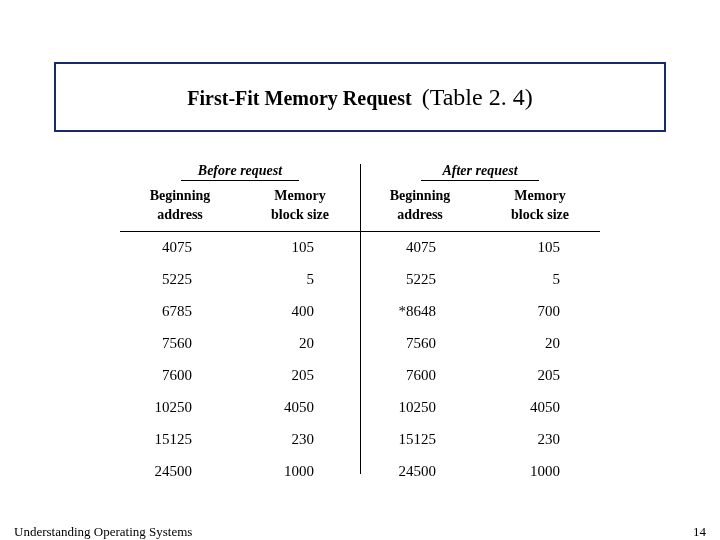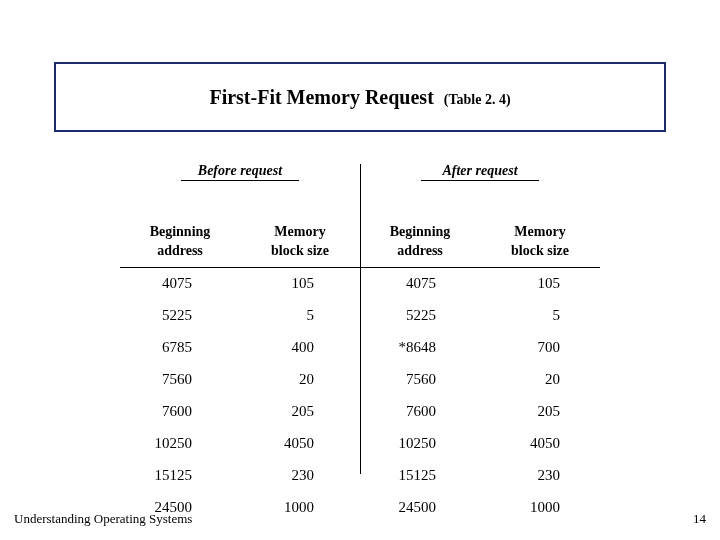--- a/index.html
+++ b/index.html
@@ -7,53 +7,53 @@
   .slide { position: relative; width: 720px; height: 540px; }
   .title-box {
     position: absolute;
     left: 54px; top: 62px;
     width: 612px; height: 70px;
     border: 2px solid #1a2a6c;
     display: flex; align-items: center; justify-content: center;
     padding: 0 10px;
   }
   .title-main { font-size: 20px; font-weight: bold; }
-  .title-sub { font-size: 14px; font-weight: bold; margin-left: 6px; }
+  .title-sub { font-size: 24px; font-weight: normal; margin-left: 6px; }
   .table-wrap {
     position: absolute;
     left: 120px; top: 160px;
     width: 480px;
   }
   .tbl { display: flex; width: 100%; position: relative; }
   .half { width: 50%; }
   .vdiv {
     position: absolute; left: 50%; top: 4px; width: 1px; height: 310px;
     background: #000;
   }
   .super-head {
     text-align: center; font-style: italic; font-weight: bold;
     font-size: 14px; padding: 3px 0 2px;
     position: relative;
   }
   .super-head .underline {
     display: block; width: 118px; height: 1px; background: #000;
     margin: 1px auto 0;
   }
-  .col-heads { display: flex; margin-top: 36px; }
+  .col-heads { display: flex; }
   .col-heads .c { width: 50%; text-align: center; font-weight: bold; font-size: 14px; line-height: 1.35; padding: 4px 0 6px; }
   .hline { height: 1px; background: #000; width: 100%; }
   .rows { }
   .row { display: flex; height: 32px; align-items: center; }
   .row .c { width: 50%; text-align: center; font-size: 15px; }
   .row .c.addr { text-align: right; padding-right: 48px; }
   .row .c.size { text-align: right; padding-right: 46px; }
   .right .row .c.addr { padding-right: 44px; }
   .right .row .c.size { padding-right: 40px; }
   .footer {
-    position: absolute; left: 14px; bottom: 13px; right: 14px;
+    position: absolute; left: 14px; bottom: 0; right: 14px;
     display: flex; justify-content: space-between; align-items: flex-end;
     font-size: 13px;
   }
   .footer .page { font-size: 13px; }
 </style>
 </head>
 <body>
 
 <div class="slide">
 

